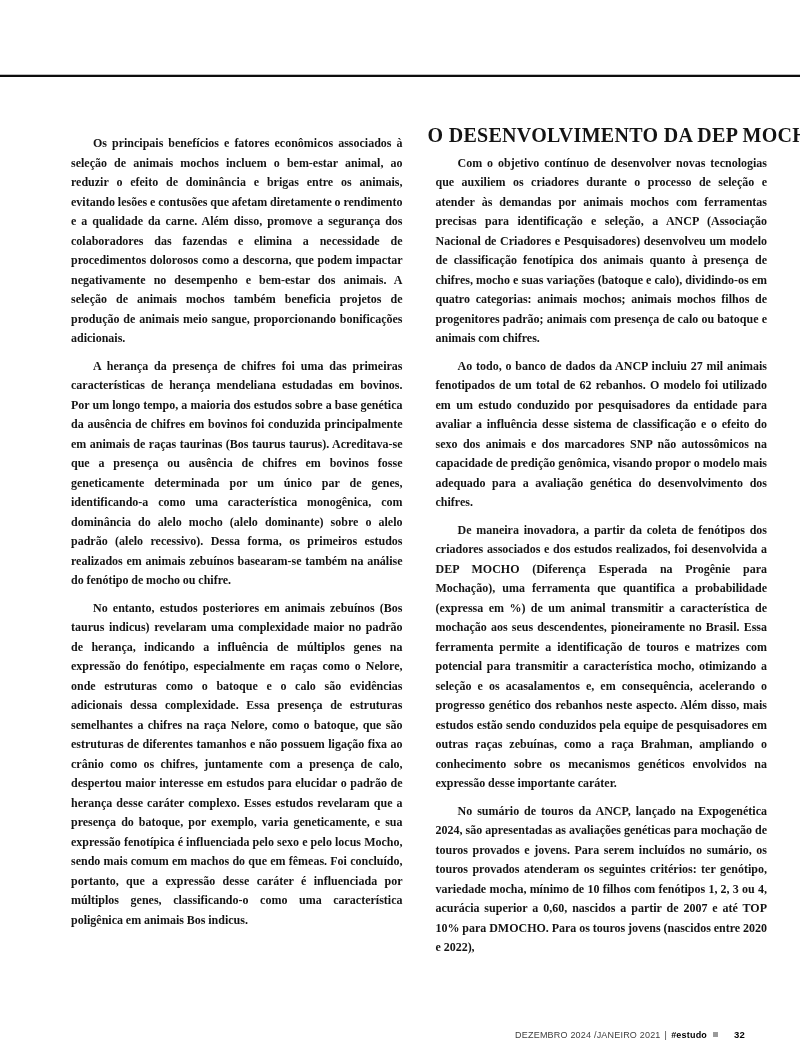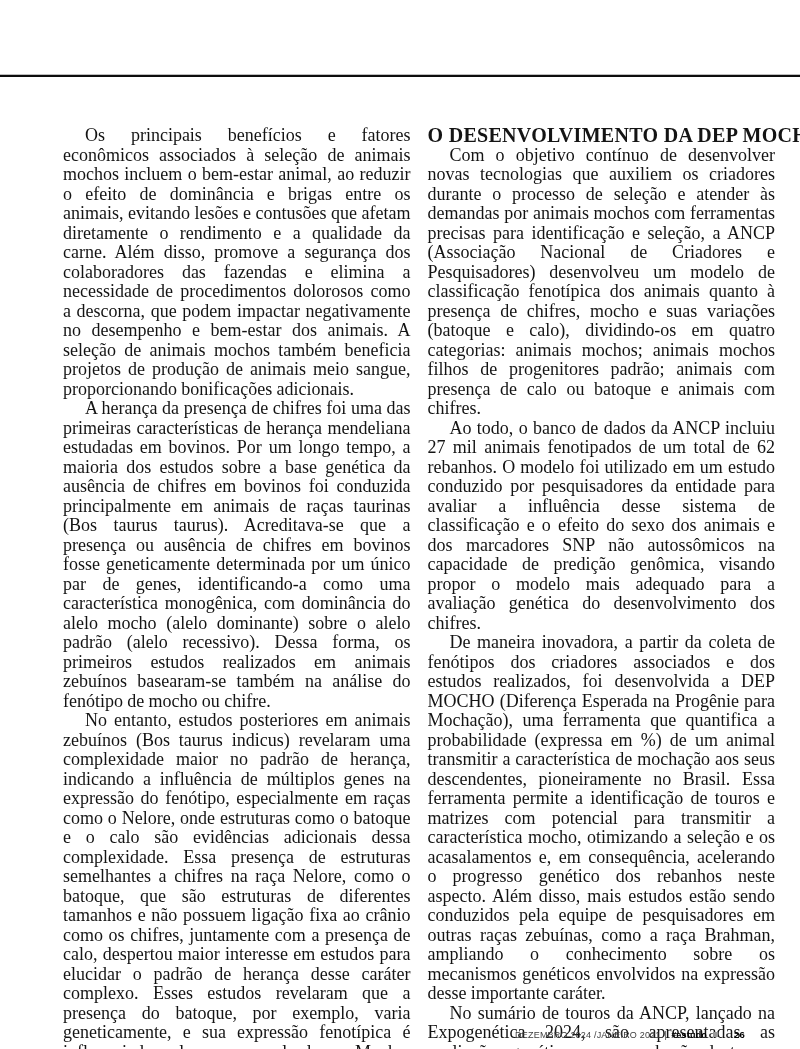--- a/index.html
+++ b/index.html
@@ -30,28 +30,29 @@
     top: 126px;
     width: 712px;
     display: flex;
     gap: 17px;
   }
   .col {
     flex: 1 1 0;
     min-width: 0;
   }
   .col p {
-    margin: 0;
-    font-size: 18px;
+    margin: 8px;
+    font-size: 12px;
     line-height: 19.5px;
     text-align: justify;
     text-indent: 22px;
     hyphens: auto;
     -webkit-hyphens: auto;
     word-spacing: -0.2px;
+    font-weight: bold;
   }
   .col-heading {
     margin: 0;
     font-size: 20px;
     line-height: 19.5px;
     font-weight: bold;
     text-align: center;
     letter-spacing: 0.3px;
     white-space: nowrap;
   }
@@ -107,14 +108,14 @@
     <p>De maneira inovadora, a partir da coleta de fenótipos dos criadores associados e dos estudos realizados, foi desenvolvida a DEP MOCHO (Diferença Esperada na Progênie para Mochação), uma ferramenta que quantifica a probabilidade (expressa em %) de um animal transmitir a característica de mochação aos seus descendentes, pioneiramente no Brasil. Essa ferramenta permite a identificação de touros e matrizes com potencial para transmitir a característica mocho, otimizando a seleção e os acasalamentos e, em consequência, acelerando o progresso genético dos rebanhos neste aspecto. Além disso, mais estudos estão sendo conduzidos pela equipe de pesquisadores em outras raças zebuínas, como a raça Brahman, ampliando o conhecimento sobre os mecanismos genéticos envolvidos na expressão desse importante caráter.</p>
     <p>No sumário de touros da ANCP, lançado na Expogenética 2024, são apresentadas as avaliações genéticas para mochação de touros provados e jovens. Para serem incluídos no sumário, os touros provados atenderam os seguintes critérios: ter genótipo, variedade mocha, mínimo de 10 filhos com fenótipos 1, 2, 3 ou 4, acurácia superior a 0,60, nascidos a partir de 2007 e até TOP 10% para DMOCHO.  Para os touros jovens (nascidos entre 2020 e 2022),</p>
   </div>
 </div>
 
 <div class="footer">
   <span>DEZEMBRO 2024 /JANEIRO 2021</span>
   <span class="sep">|</span>
   <span class="brand">#estudo</span>
   <span class="brand-square"></span>
-  <span class="page-number">26</span>
+  <span class="page-number">32</span>
 </div>
 
 </body></html>

